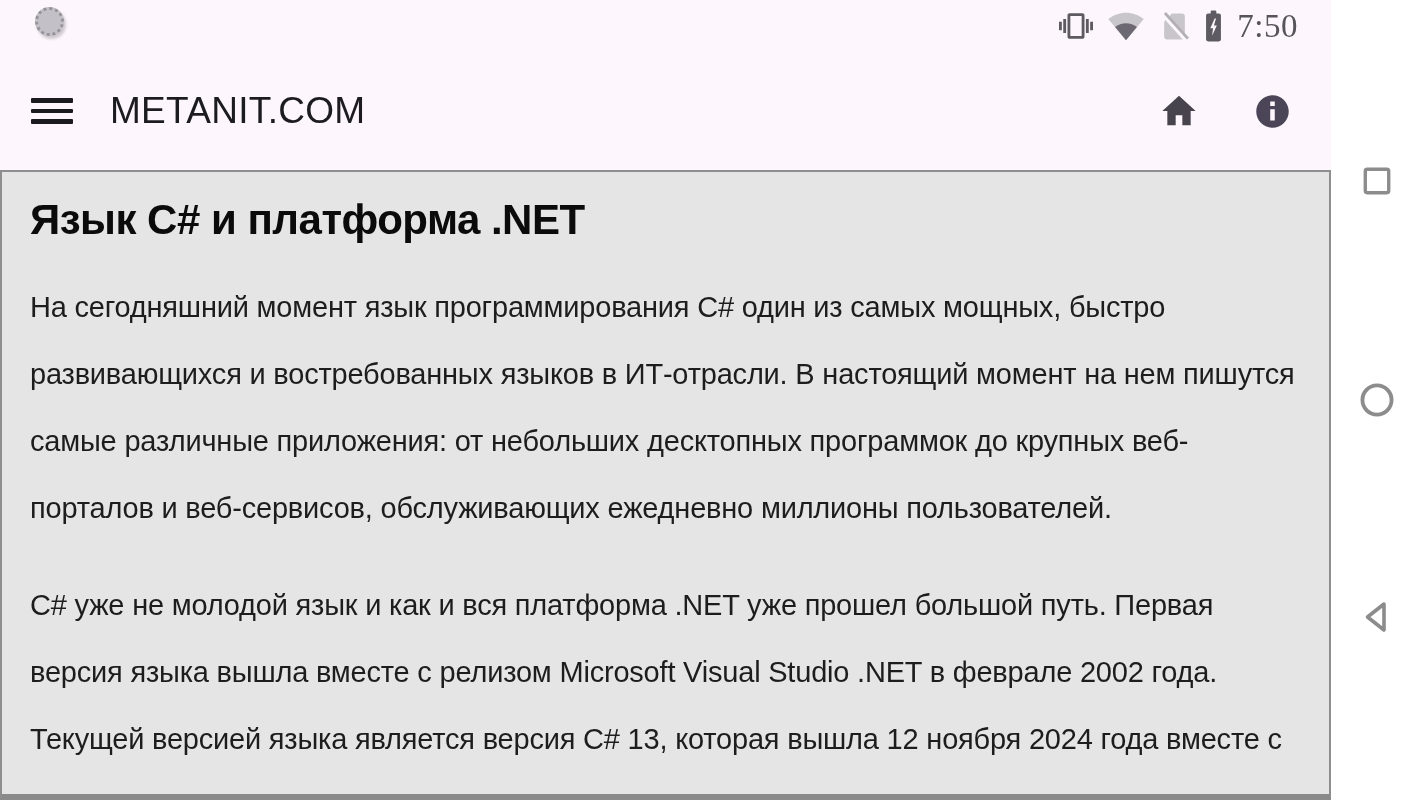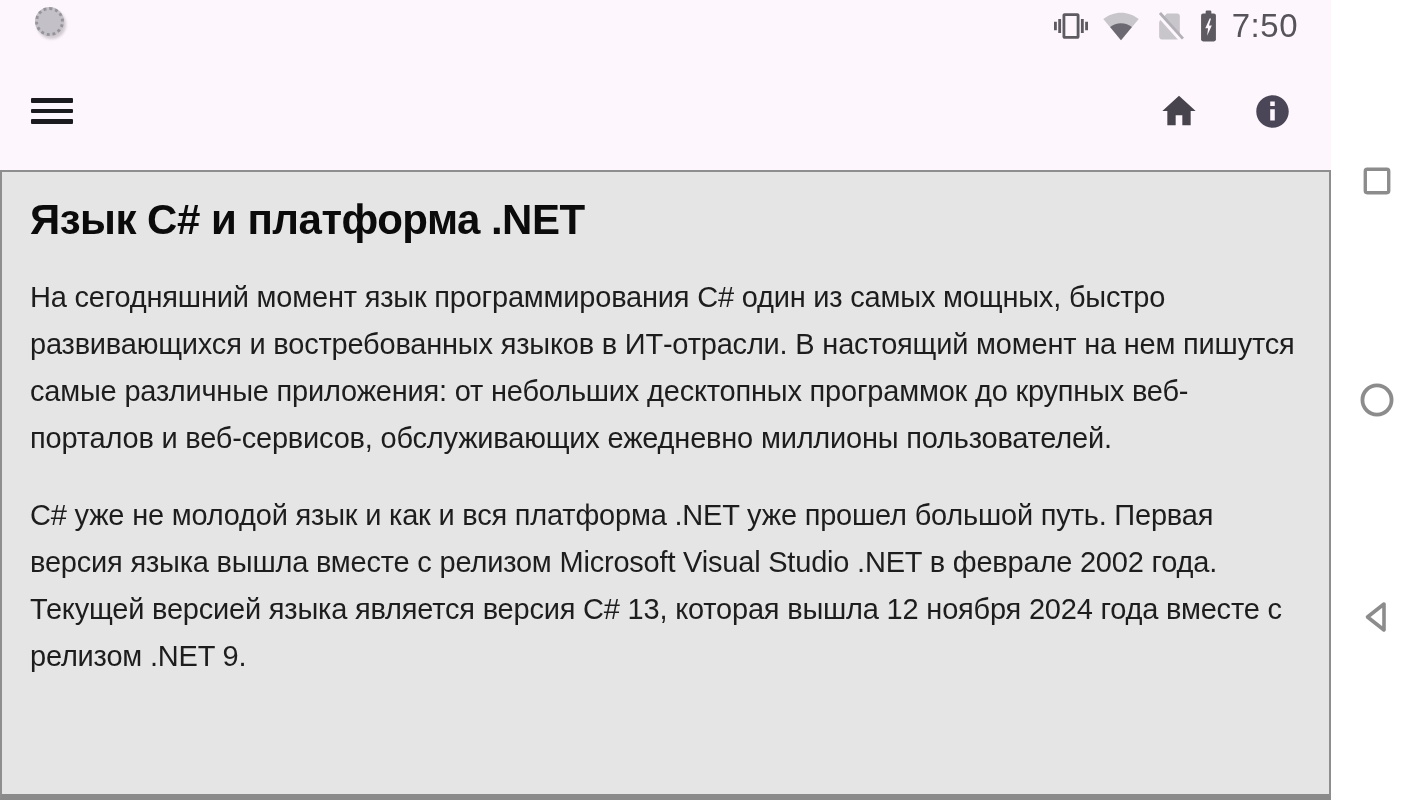--- a/index.html
+++ b/index.html
@@ -22,21 +22,21 @@
   .notif-circle {
     position: absolute; left: 35px; top: 7px; width: 29px; height: 29px;
     border-radius: 50%; background: #c3c0c7; border: 3px dotted #96939b;
     box-shadow: 2px 3px 3px rgba(0,0,0,0.18);
   }
   .status-right {
     position: absolute; right: 33px; top: 0; height: 52px;
     display: flex; align-items: center; gap: 14px;
   }
   .status-right svg { display: block; }
-  .time { font-size: 33px; color: #56535a; letter-spacing: 0.5px; }
+  .time { font-size: 33px; color: #56535a; letter-spacing: 0.5px; font-family: Liberation Serif, serif; }
 
   
   .app-bar {
     position: absolute; top: 52px; left: 0; width: 100%; height: 118px;
     display: flex; align-items: center;
   }
   button { background: none; border: none; padding: 0; cursor: pointer; line-height: 0; }
   .hamburger {
     margin-left: 31px; width: 42px;
     display: flex; flex-direction: column; gap: 6px;
@@ -55,21 +55,21 @@
     position: absolute; top: 170px; left: 0; width: 1331px; height: 630px;
     background: #e5e5e5;
     border: 2px solid #8e8e8e; border-bottom: 6px solid #8a8a8a;
     padding: 0 28px; overflow: hidden;
   }
   .webview h1 {
     margin: 24px 0 0; font-size: 42px; font-weight: bold;
     color: #0b0b0b; letter-spacing: -0.5px;
   }
   .webview p {
-    margin: 30px 0 0; font-size: 29px; line-height: 47px;
+    margin: 30px 0 0; font-size: 29px; line-height: 67px;
     color: #1d1d1d; max-width: 1274px; letter-spacing: -0.2px;
   }
 
   
   .nav-bar {
     position: absolute; left: 1331px; top: 0; width: 91px; height: 800px;
     background: #ffffff;
   }
   .nav-btn { position: absolute; left: 50%; transform: translateX(-50%); }
   .nav-btn svg { display: block; }
@@ -107,20 +107,21 @@
         <span class="time">7:50</span>
       </div>
     </div>
 
     <div class="app-bar">
       <button class="hamburger" aria-label="menu">
         <span class="bar"></span>
         <span class="bar"></span>
         <span class="bar"></span>
       </button>
+      <div class="app-title">METANIT.COM</div>
       <div class="app-actions">
         <button aria-label="home">
           <svg width="40" height="40" viewBox="0 0 24 24">
             <path fill="#47444e" d="M10 20.5v-6h4v6h5v-8.5h3L12 2.8 2 12h3v8.5z"></path>
           </svg>
         </button>
         <button aria-label="info">
           <svg width="39" height="39" viewBox="0 0 24 24">
             <path fill="#4a4658" d="M12 2C6.48 2 2 6.48 2 12s4.48 10 10 10 10-4.48 10-10S17.52 2 12 2zm1.4 15.6h-2.8v-7h2.8v7zm0-9h-2.8V5.8h2.8v2.8z"></path>
           </svg>

